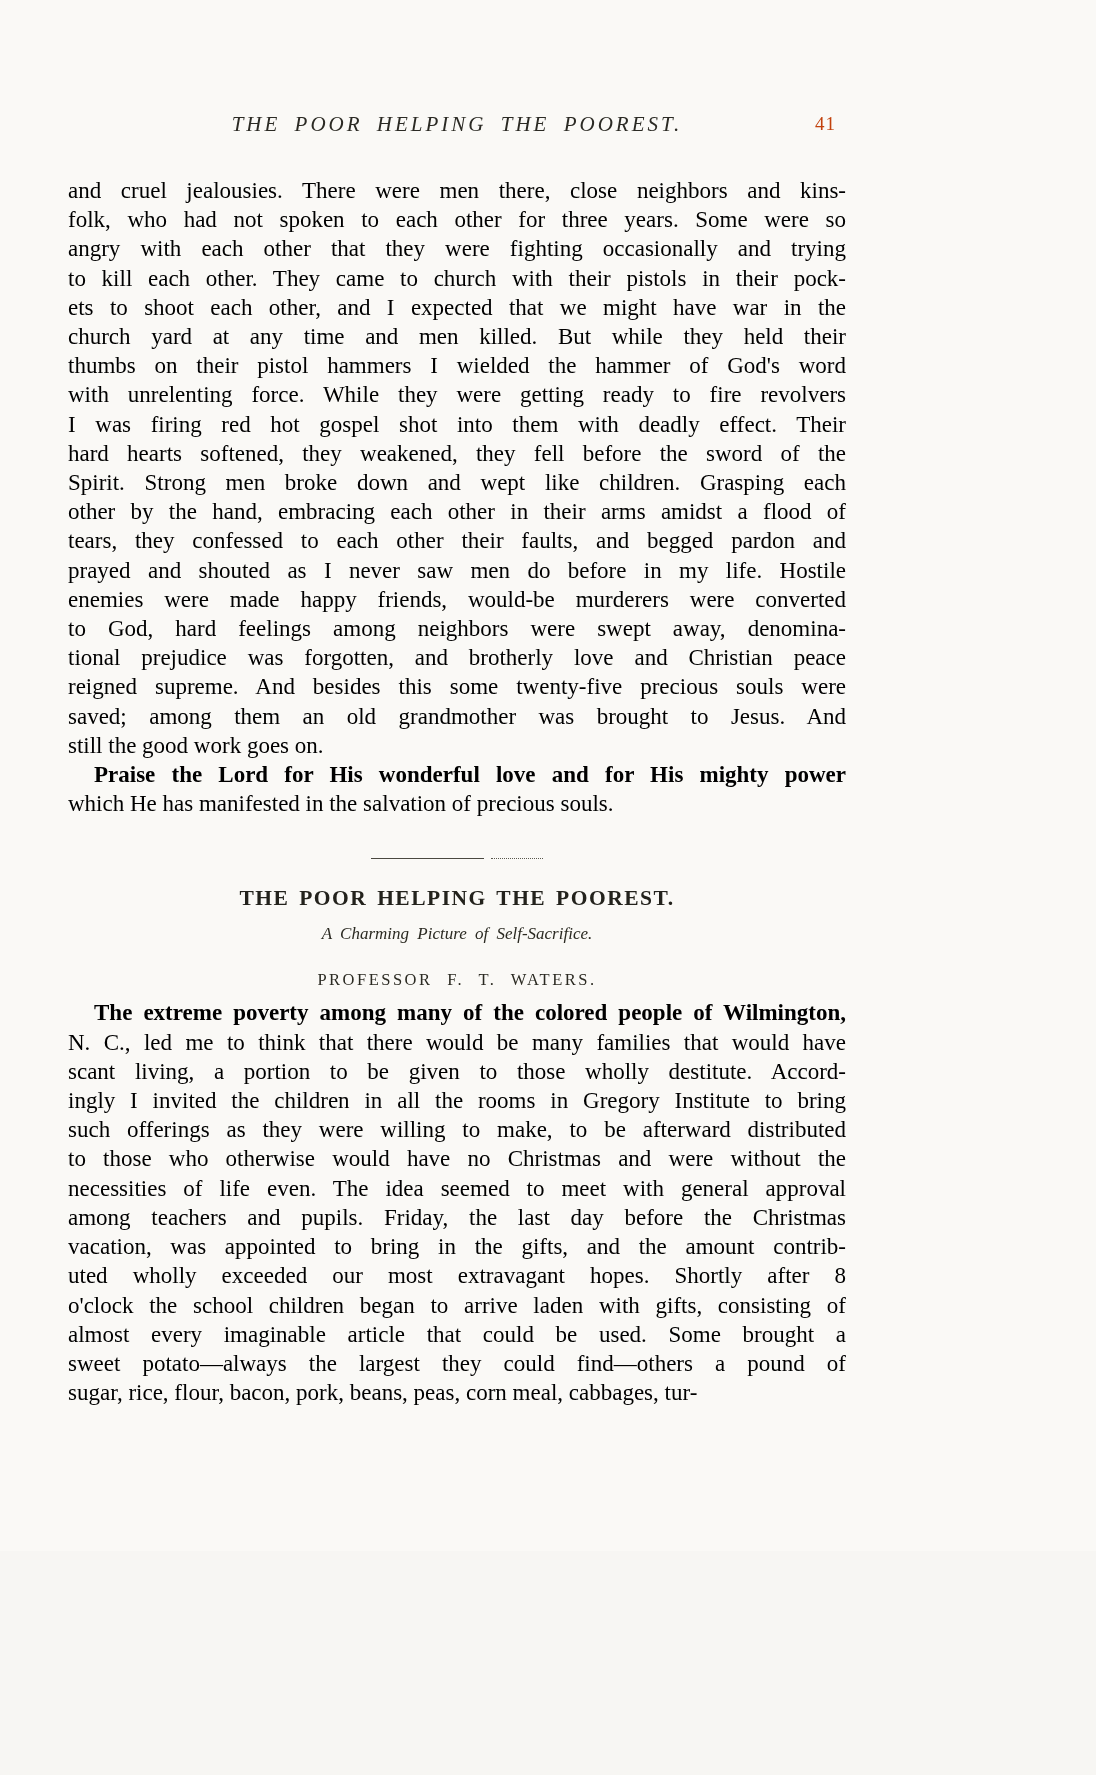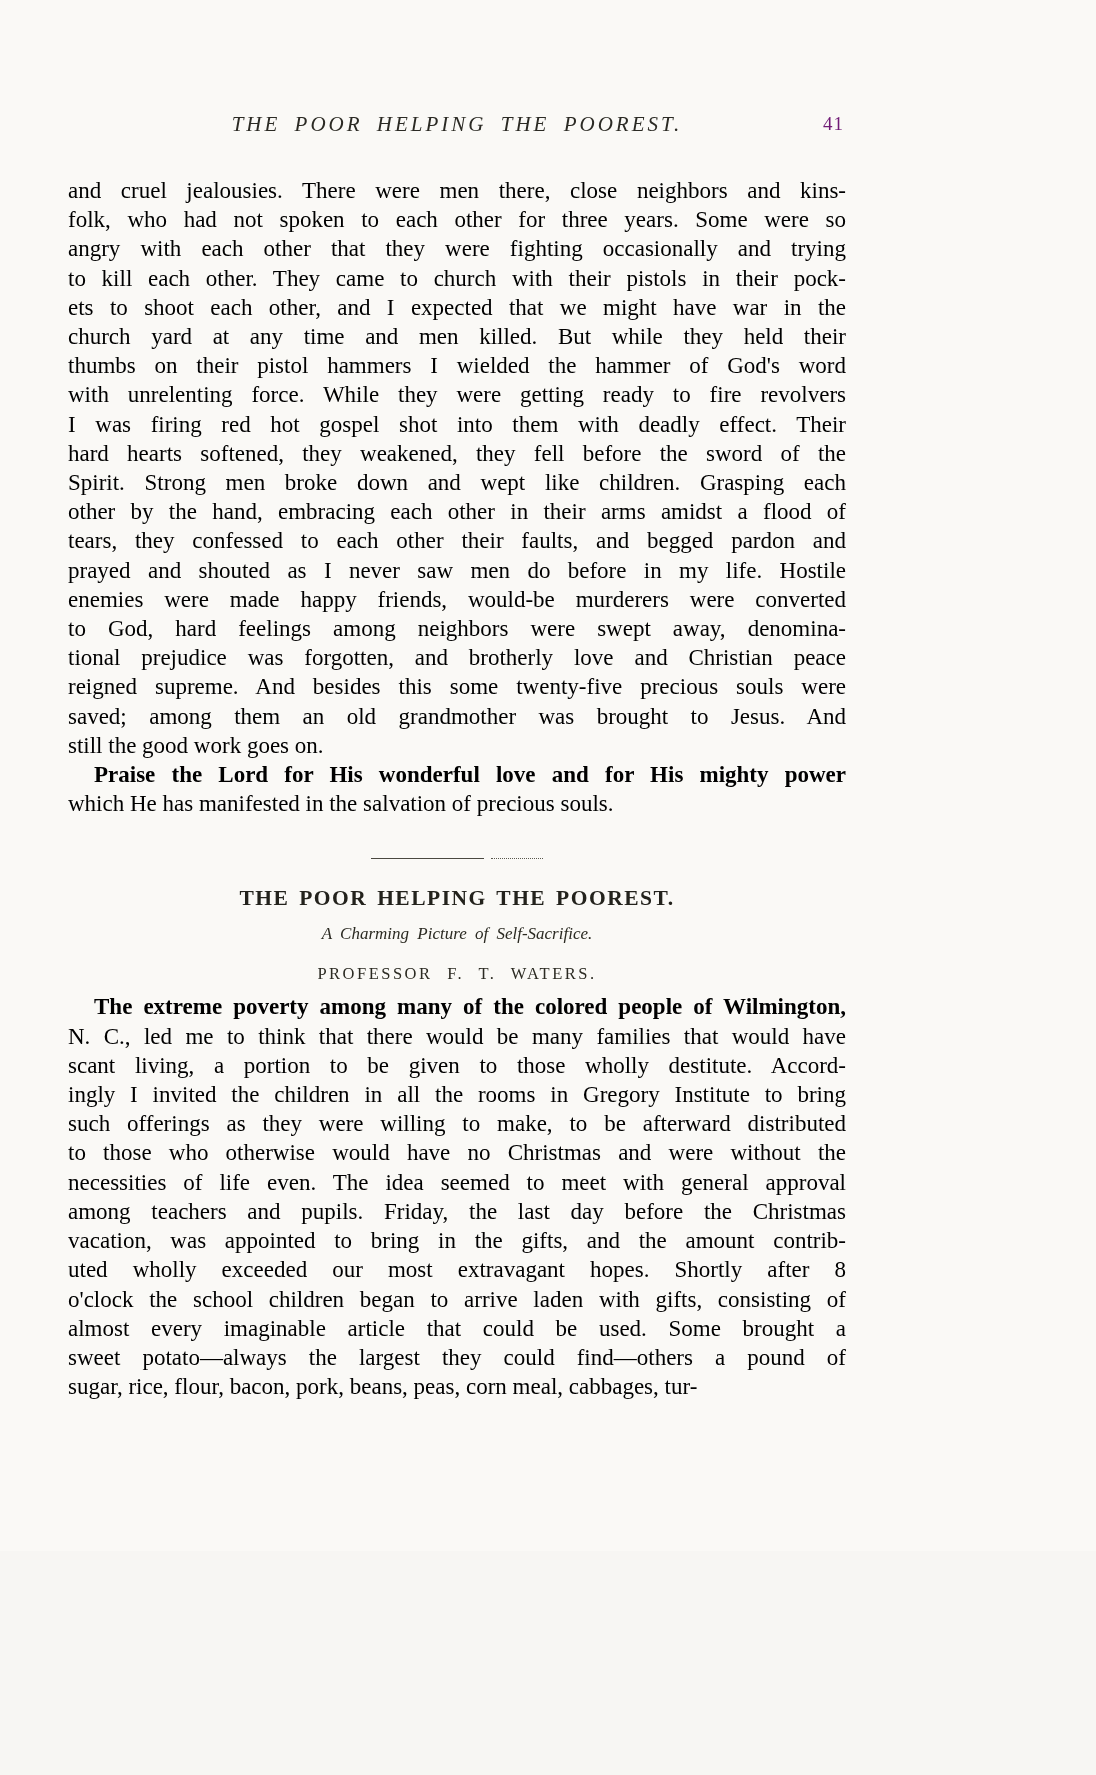--- a/index.html
+++ b/index.html
@@ -31,25 +31,25 @@
     display: block;
     text-align: center;
     font-style: italic;
     font-size: 21px;
     letter-spacing: 3px;
     word-spacing: 6px;
     color: #2b2a24;
   }
   .running-header .page-num {
     position: absolute;
-    right: 2px;
+    right: 10px;
     top: 1px;
     font-size: 19px;
     letter-spacing: 1px;
-    color: #701a75;
+    color: #c2410c;
   }
   .body-text {
     font-size: 23px;
     line-height: 29.2px;
     color: #000000;
   }
   .para { margin: 0; }
   .para.indent .line:first-child { text-indent: 26px; font-weight: bold; }
   .line {
     text-align: justify;
@@ -75,21 +75,21 @@
     color: #23221c;
   }
   .section-subtitle {
     margin-top: 13px;
     font-style: italic;
     font-size: 17px;
     word-spacing: 4px;
     color: #2b2a22;
   }
   .section-byline {
-    margin-top: 20px;
+    margin-top: 26px;
     font-size: 16.5px;
     letter-spacing: 2.5px;
     word-spacing: 8px;
     color: #2b2a22;
   }
   .article-body { margin-top: 8px; }
 </style>
 </head>
 <body>
 

